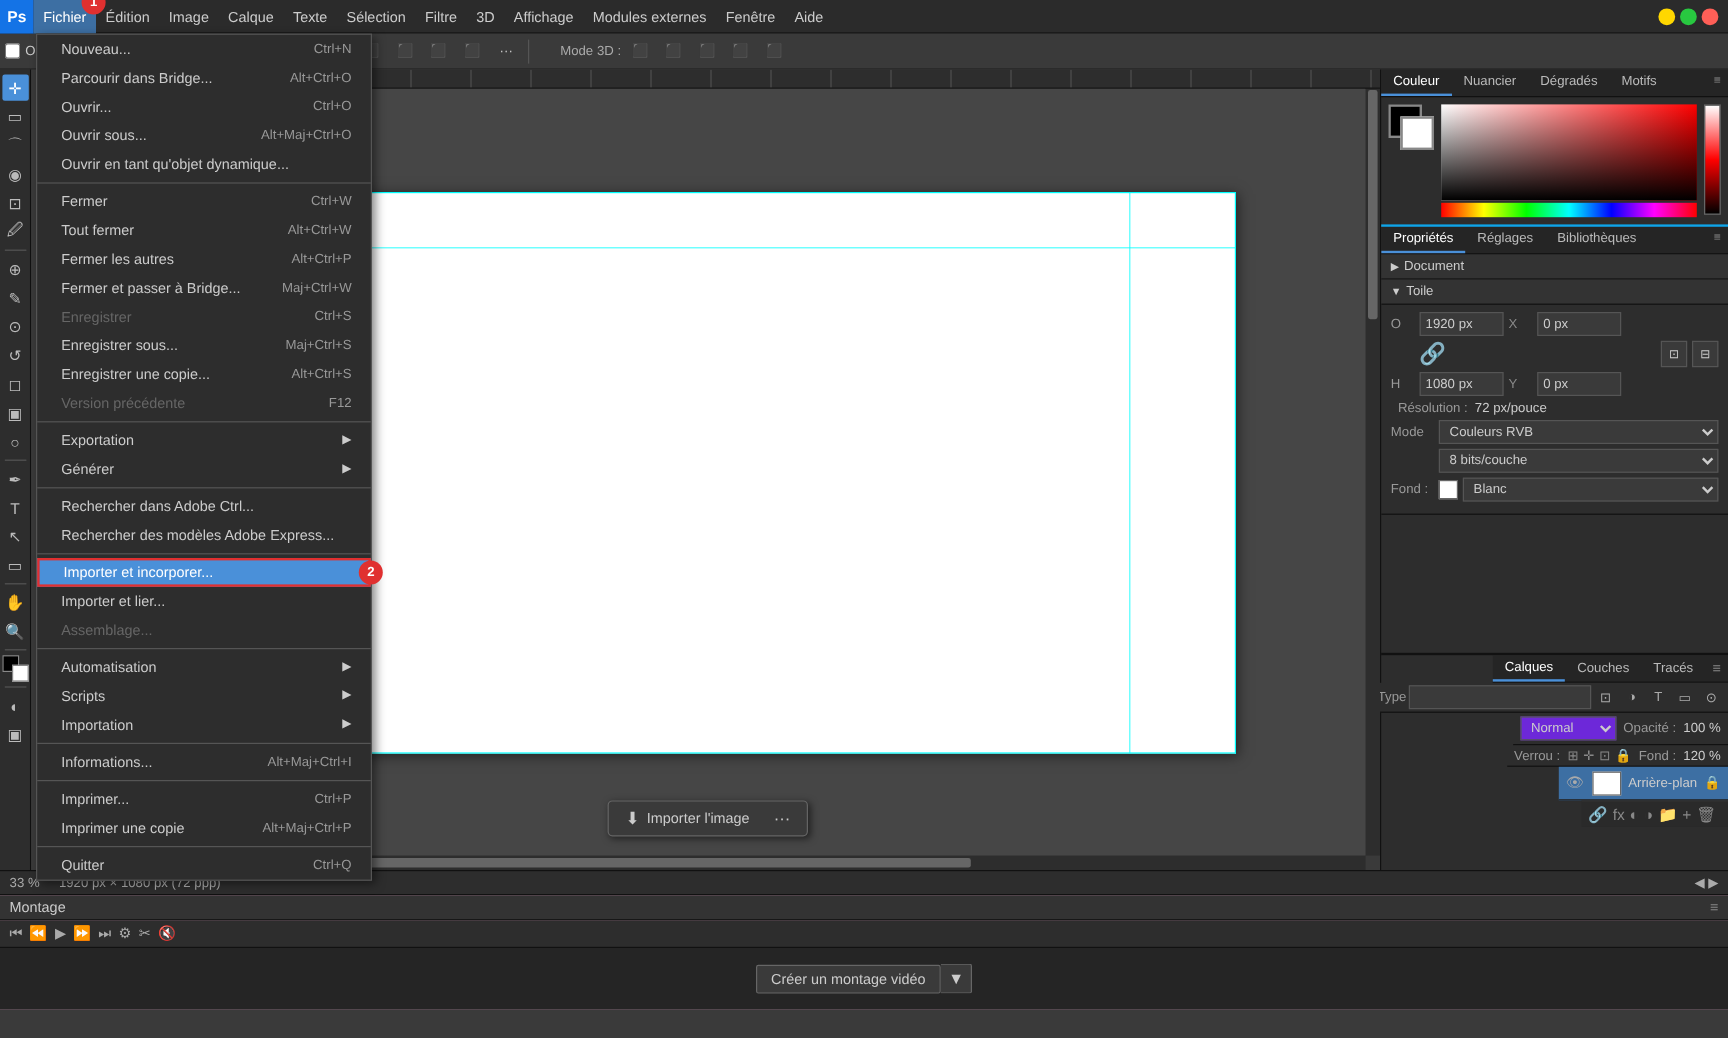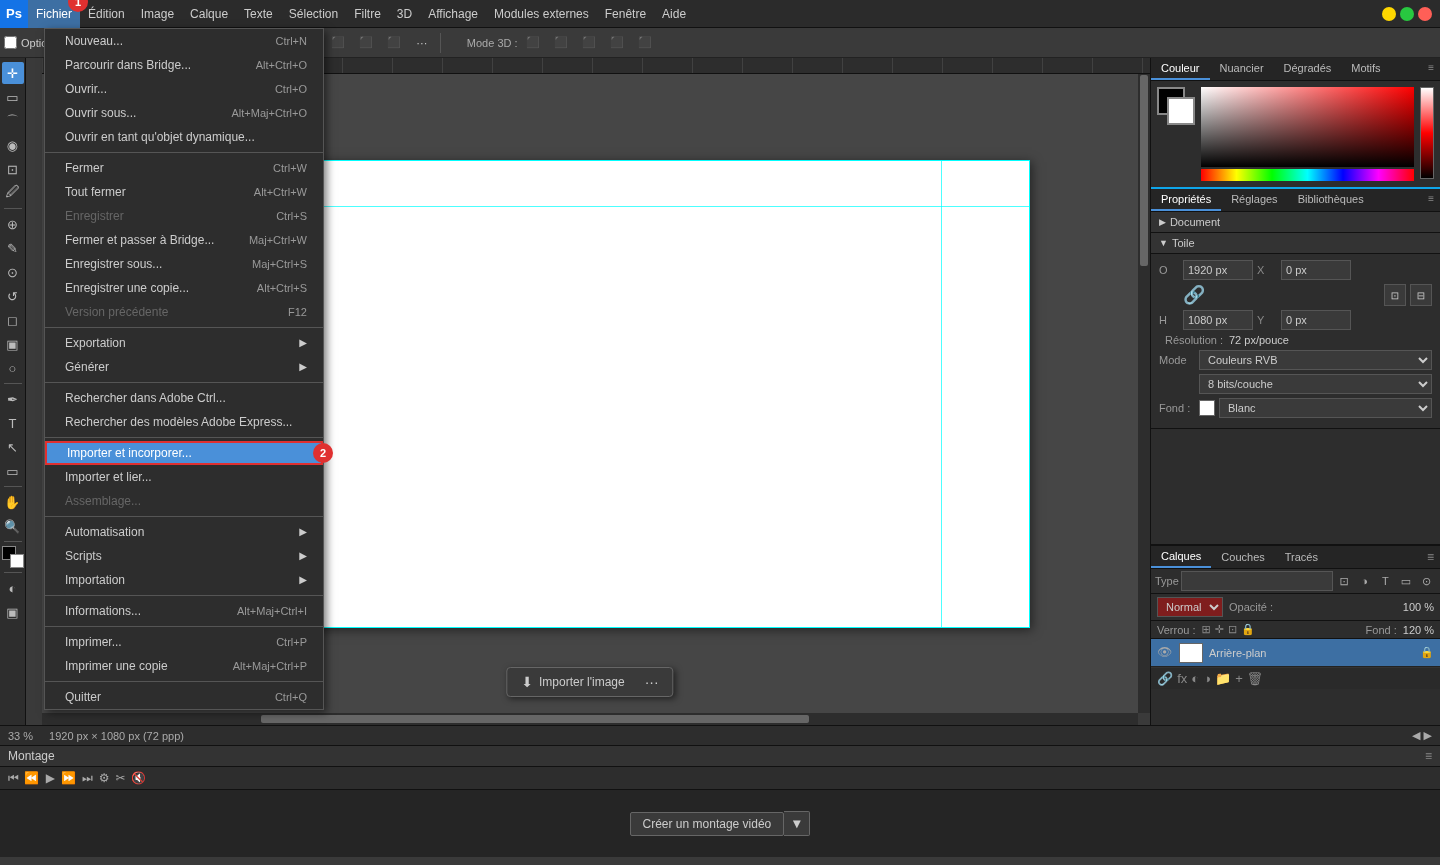--- a/index.html
+++ b/index.html
@@ -16,21 +16,21 @@
     }
     .menu-item {
       padding: 0 8px; height: 28px; line-height: 28px; cursor: pointer; font-size: 12px; color: #ccc;
       position: relative; white-space: nowrap;
     }
     .menu-item:hover, .menu-item.active { background: #4a4a4a; }
     .menu-item.active { background: #3d6fa3; color: #fff; }
 
     
     .dropdown {
-      position: absolute; top: 28px; left: 16px; background: #2d2d2d; border: 1px solid #555;
+      position: absolute; top: 28px; left: 2px; background: #2d2d2d; border: 1px solid #555;
       min-width: 280px; z-index: 1000; box-shadow: 3px 3px 8px rgba(0,0,0,0.5);
     }
     .dropdown-item {
       display: flex; align-items: center; justify-content: space-between;
       padding: 3px 16px 3px 20px; height: 24px; cursor: pointer; color: #ccc; font-size: 12px;
       white-space: nowrap;
     }
     .dropdown-item.highlighted { background: #4a90d9; color: #fff; border: 2px solid #e03030; }
     .dropdown-item.disabled { color: #666; cursor: default; }
     .dropdown-separator { height: 1px; background: #555; margin: 3px 0; }
@@ -131,43 +131,43 @@
     }
     .mode-select {
       background: #3a3a3a; border: 1px solid #555; color: #ccc; font-size: 11px;
       padding: 1px 4px; height: 20px; flex: 1;
     }
     .resolution-row { display: flex; align-items: center; font-size: 11px; color: #999; margin-bottom: 4px; }
     .resolution-label { width: 70px; text-align: center; }
     .resolution-value { color: #ccc; }
 
     
-    .layers-panel { height: 180px; border-top: 1px solid #111; display: flex; flex-direction: column; }
+    .layers-panel { height: 180px; border-top: 1px solid #111; display: flex; flex-direction: column; align-items: flex-end; }
     .layers-tabs { display: flex; background: #252525; border-bottom: 1px solid #111; align-items: center; }
     .layers-tab { padding: 4px 10px; font-size: 11px; cursor: pointer; color: #bbb; }
     .layers-tab.active { color: #fff; border-bottom: 2px solid #4a90d9; }
     .layers-panel-close { margin-left: auto; padding: 4px 6px; color: #888; cursor: pointer; }
     .layers-toolbar {
       display: flex; background: #2d2d2d; border-bottom: 1px solid #111; align-items: center;
       padding: 2px 4px; gap: 2px;
     }
     .layers-search {
       flex: 1; background: #3a3a3a; border: 1px solid #555; color: #ccc; font-size: 11px;
       padding: 1px 4px; height: 20px;
     }
     .layers-icon-btn {
       width: 20px; height: 20px; background: transparent; border: none; color: #aaa;
       cursor: pointer; font-size: 11px; display: flex; align-items: center; justify-content: center;
     }
     .layers-mode-row {
       display: flex; align-items: center; padding: 3px 6px; border-bottom: 1px solid #111; gap: 6px;
     }
     .layers-mode-select {
-      background: #7f1d1d; border: 1px solid #555; color: #ccc; font-size: 11px;
-      padding: 1px 4px; height: 20px; width: 66px;
+      background: #6d28d9; border: 1px solid #555; color: #ccc; font-size: 11px;
+      padding: 1px 4px; height: 20px; width: 80px;
     }
     .opacity-label { font-size: 11px; color: #999; }
     .opacity-value { font-size: 11px; color: #ccc; flex: 1; text-align: right; }
     .lock-row {
       display: flex; align-items: center; padding: 2px 6px; border-bottom: 1px solid #111; gap: 6px;
     }
     .lock-label { font-size: 11px; color: #999; }
     .lock-icons { display: flex; gap: 4px; }
     .lock-icon { font-size: 11px; color: #888; cursor: pointer; }
     .fill-label { margin-left: auto; font-size: 11px; color: #999; }
@@ -184,21 +184,21 @@
     .layer-lock { font-size: 11px; color: #888; }
 
     
     .status-bar {
       height: 20px; background: #2d2d2d; border-top: 1px solid #111; display: flex; align-items: center;
       padding: 0 8px; font-size: 11px; color: #aaa; gap: 16px;
     }
 
     
     .timeline-panel {
-      height: 112px; background: #f9a8d4; border-top: 1px solid #111;
+      height: 96px; background: #f9a8d4; border-top: 1px solid #111;
       display: flex; flex-direction: column;
     }
     .timeline-header {
       display: flex; align-items: center; padding: 3px 8px; background: #333;
       border-bottom: 1px solid #111; gap: 8px;
     }
     .timeline-controls {
       display: flex; align-items: center; padding: 4px 8px; background: #2d2d2d;
       border-bottom: 1px solid #111; gap: 6px;
     }
@@ -284,27 +284,31 @@
         <div class="dropdown-separator"></div>
 
         <div class="dropdown-item">
           <span class="dropdown-item-label">Fermer</span>
           <span class="dropdown-shortcut">Ctrl+W</span>
         </div>
         <div class="dropdown-item">
           <span class="dropdown-item-label">Tout fermer</span>
           <span class="dropdown-shortcut">Alt+Ctrl+W</span>
         </div>
+        <div class="dropdown-item">
+          <span class="dropdown-item-label">Fermer les autres</span>
+          <span class="dropdown-shortcut">Alt+Ctrl+P</span>
+        </div>
+        <div class="dropdown-item">
+          <span class="dropdown-item-label">Fermer et passer à Bridge...</span>
+          <span class="dropdown-shortcut">Maj+Ctrl+W</span>
+        </div>
         <div class="dropdown-item disabled">
           <span class="dropdown-item-label">Enregistrer</span>
           <span class="dropdown-shortcut">Ctrl+S</span>
-        </div>
-        <div class="dropdown-item">
-          <span class="dropdown-item-label">Fermer et passer à Bridge...</span>
-          <span class="dropdown-shortcut">Maj+Ctrl+W</span>
         </div>
         <div class="dropdown-item">
           <span class="dropdown-item-label">Enregistrer sous...</span>
           <span class="dropdown-shortcut">Maj+Ctrl+S</span>
         </div>
         <div class="dropdown-item">
           <span class="dropdown-item-label">Enregistrer une copie...</span>
           <span class="dropdown-shortcut">Alt+Ctrl+S</span>
         </div>
         <div class="dropdown-item disabled">

